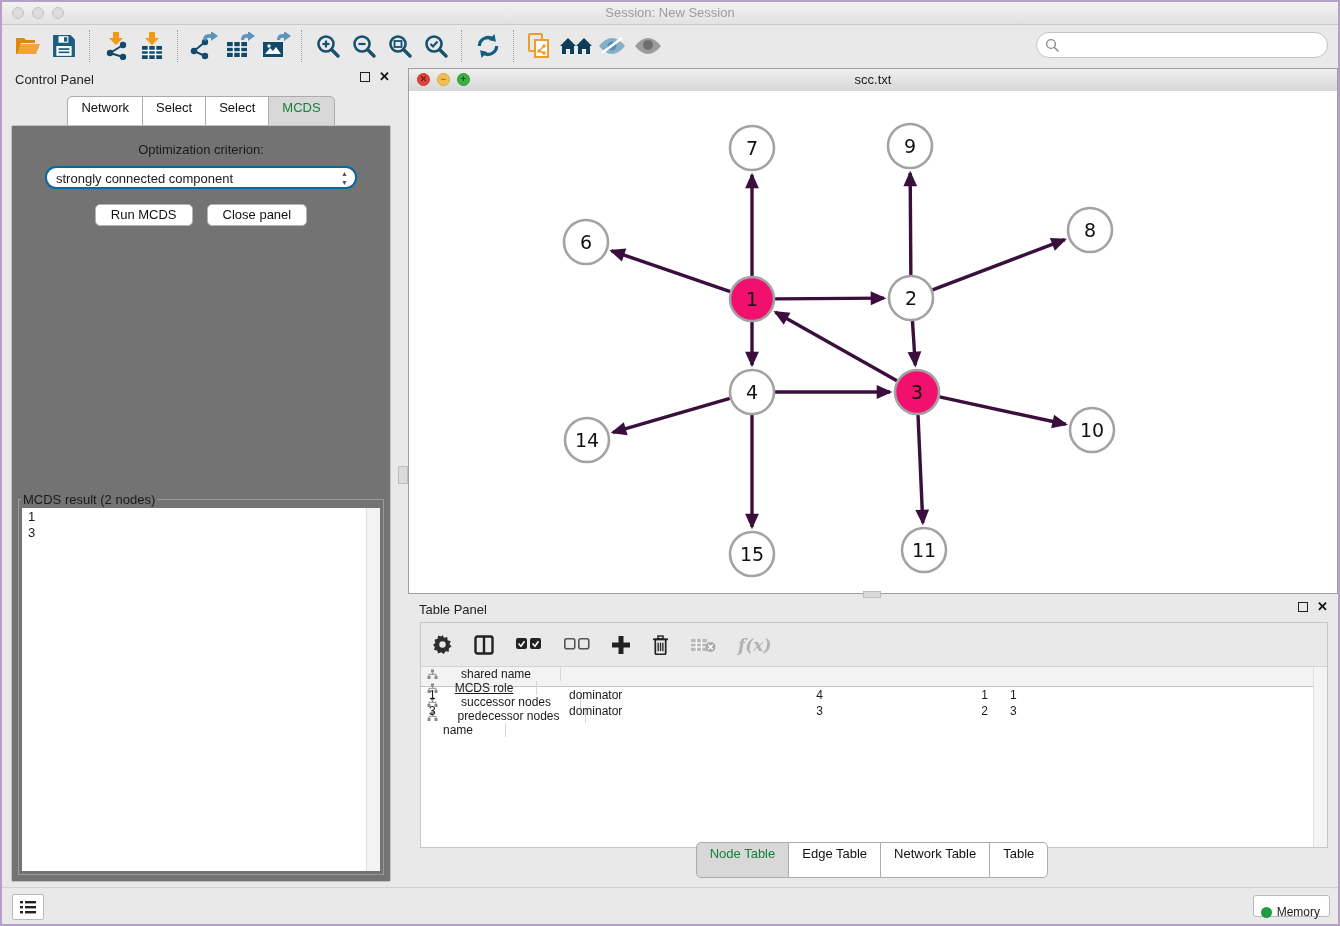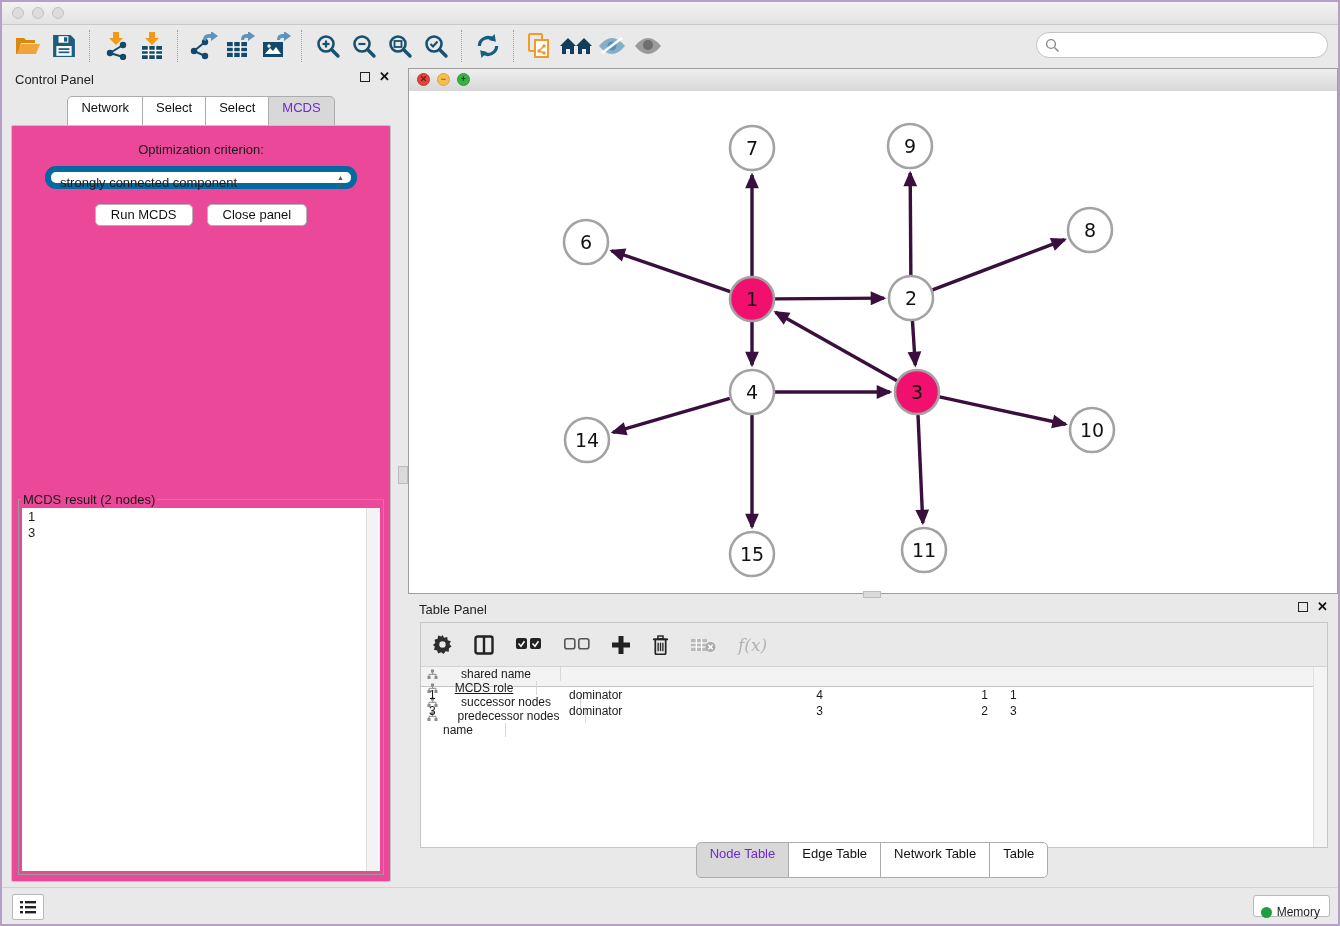--- a/index.html
+++ b/index.html
@@ -25,26 +25,26 @@
   #control-panel{position:absolute;left:2px;top:66px;width:394px;height:818px;}
   .panel-header{position:relative;height:24px;}
   .panel-header .ph-title{position:absolute;left:11px;top:4px;font-size:13px;color:#222;}
   .ph-btns{position:absolute;right:8px;top:4px;display:flex;gap:9px;align-items:center;}
   .float-icon{width:10px;height:10px;border:1.5px solid #222;box-sizing:border-box;}
   .close-icon{font-size:13px;font-weight:bold;color:#111;line-height:10px;}
   #ctrl-tabs{position:absolute;left:0;right:0;top:28px;display:flex;justify-content:center;}
   .tab{background:#fff;border:1px solid #ACACAC;padding:3px 13px 16px;font-size:13px;margin-left:-1px;color:#111;}
   .tab:first-child{border-top-left-radius:5px;border-bottom-left-radius:5px;margin-left:0;}
   .tab:last-child{border-top-right-radius:5px;border-bottom-right-radius:5px;}
-  .tab.active{background:#D8D8D8;color:#6d28d9;}
-  #ctrl-content{position:absolute;left:7px;right:7px;top:57px;bottom:4px;background:#ec4899;
+  .tab.active{background:#D8D8D8;color:#15803d;}
+  #ctrl-content{position:absolute;left:7px;right:7px;top:57px;bottom:4px;background:#737373;
     border:1px solid #C2C2C2;border-radius:2px;}
   #opt-label{text-align:center;margin-top:16px;font-size:13px;}
   #opt-select{position:relative;margin:9px auto 8px;width:312px;height:23px;background:#fff;
-    border:6px solid #0369a1;border-radius:11px;box-sizing:border-box;}
+    border:2px solid #0369a1;border-radius:11px;box-sizing:border-box;}
   #opt-select .sel-text{position:absolute;left:9px;top:3px;font-size:13px;}
   #opt-select .stepper{position:absolute;right:7px;top:1px;font-size:7px;line-height:9px;color:#555;text-align:center;}
   #ctrl-buttons{display:flex;justify-content:center;gap:14px;margin-top:15px;}
   .btn{background:#fff;border:1px solid #B3B3B3;border-radius:5px;padding:2px 15px 3px;font-size:13px;color:#111;}
   #result-box{position:absolute;left:6px;right:6px;top:366px;bottom:6px;border:1px solid #9B9B9B;
     margin:0;padding:0;}
   #result-box legend{font-size:13px;padding:0 2px;margin-left:2px;margin-top:11px;}
   #result-list{position:absolute;left:3px;right:3px;top:1px;bottom:3px;background:#fff;overflow:hidden;}
   #result-list .track{position:absolute;right:0;top:0;bottom:0;width:13px;background:#F3F3F3;border-left:1px solid #E0E0E0;}
   .result-item{padding:1px 0 0 6px;font-size:13px;line-height:15px;}
@@ -61,21 +61,21 @@
   .tl.red{background:#E0443A;border:1px solid #C03B32;color:#7E1A14;}
   .tl.yellow{background:#F6BE4F;border:1px solid #D9A340;color:#926212;}
   .tl.green{background:#39B045;border:1px solid #2F9A3B;color:#0E5A18;}
   #net-canvas{position:absolute;left:0;top:22px;right:0;bottom:0;background:#fff;}
   #graph{position:absolute;left:0;top:0;}
   
   #table-panel{position:absolute;left:406px;top:596px;right:2px;height:288px;}
   #tp-content{position:absolute;left:12px;right:8px;top:24px;bottom:38px;background:#fff;border:1px solid #C6C6C6;}
   #tp-toolbar{position:absolute;left:0;right:0;top:0;height:43px;background:#E9E9E9;border-bottom:1px solid #D3D3D3;
     display:flex;align-items:center;padding-left:12px;gap:22px;}
-  .tpi{display:flex;align-items:center;justify-content:center;}
+  .tpi{display:flex;align-items:center;justify-content:center;font-weight:bold;}
   #fx-label{font-family:"DejaVu Serif",serif;font-style:italic;font-size:17px;color:#B2B2B2;}
   #tp-table{position:absolute;left:0;right:13px;top:44px;bottom:0;overflow:hidden;}
   #tp-scroll{position:absolute;right:0;top:44px;bottom:0;width:13px;background:#F4F4F4;border-left:1px solid #E0E0E0;}
   .thead{display:flex;height:19px;border-bottom:1px solid #C4C4C4;background:#F3F3F3;flex-direction:column;}
   .th{display:flex;align-items:center;border-right:1px solid #D8D8D8;box-sizing:border-box;font-size:12px;}
   .th .tree{margin:0 4px 0 6px;flex:0 0 auto;}
   .th .lab{flex:1;text-align:center;padding-right:10px;}
   .trow{display:flex;height:16px;font-size:12px;}
   .td{box-sizing:border-box;padding-top:1px;white-space:nowrap;overflow:hidden;}
   .td.left{text-align:left;padding-left:8px;}
@@ -92,20 +92,21 @@
 </style>
 </head>
 <body>
 
 <div id="titlebar">
   <div class="lights">
     <div class="gray-light"></div>
     <div class="gray-light"></div>
     <div class="gray-light"></div>
   </div>
+  <div class="title">Session: New Session</div>
 </div>
 
 <div id="toolbar">
   <div class="tb-icon">
     <svg width="28" height="22" viewBox="0 0 28 22">
         <path d="M2 3h8l2 2h9v3H7L4 19H2z" fill="#D8890F"></path>
         <path d="M7 9h19l-4 10H3z" fill="#F2A33A"></path>
       </svg>
   </div>
   <div class="tb-icon">
@@ -295,20 +296,21 @@
 
 <div id="v-grip"></div>
 
 <div id="net-window">
   <div id="net-titlebar">
     <div id="net-lights">
       <div class="tl red">✕</div>
       <div class="tl yellow">−</div>
       <div class="tl green">+</div>
     </div>
+    <div class="title">scc.txt</div>
   </div>
   <div id="net-canvas">
     <svg id="graph" width="928" height="502" viewBox="0 0 928 502">
         <defs>
           <marker id="arrow" viewBox="0 0 10 10" refX="8.5" refY="5" markerWidth="5.2" markerHeight="4.6" orient="auto">
             <path d="M0 0.6 L10 5 L0 9.4 z" fill="#3A0F3D"></path>
           </marker>
         </defs>
         <g>
           <line x1="343" y1="185" x2="343" y2="84" stroke="#3A0F3D" stroke-width="3.4" marker-end="url(#arrow)"></line>

